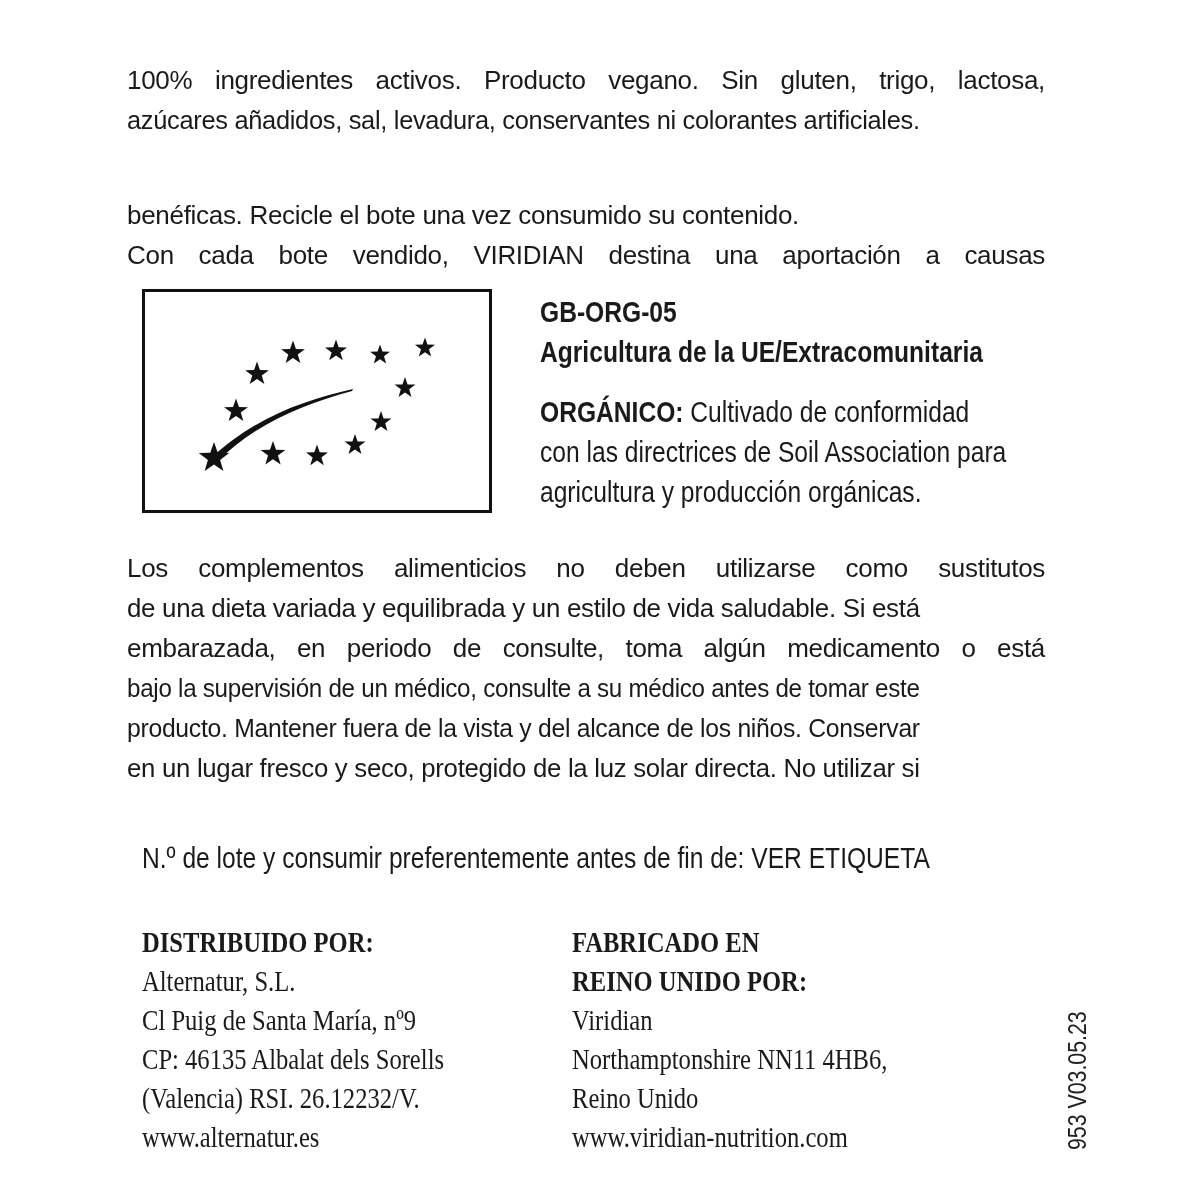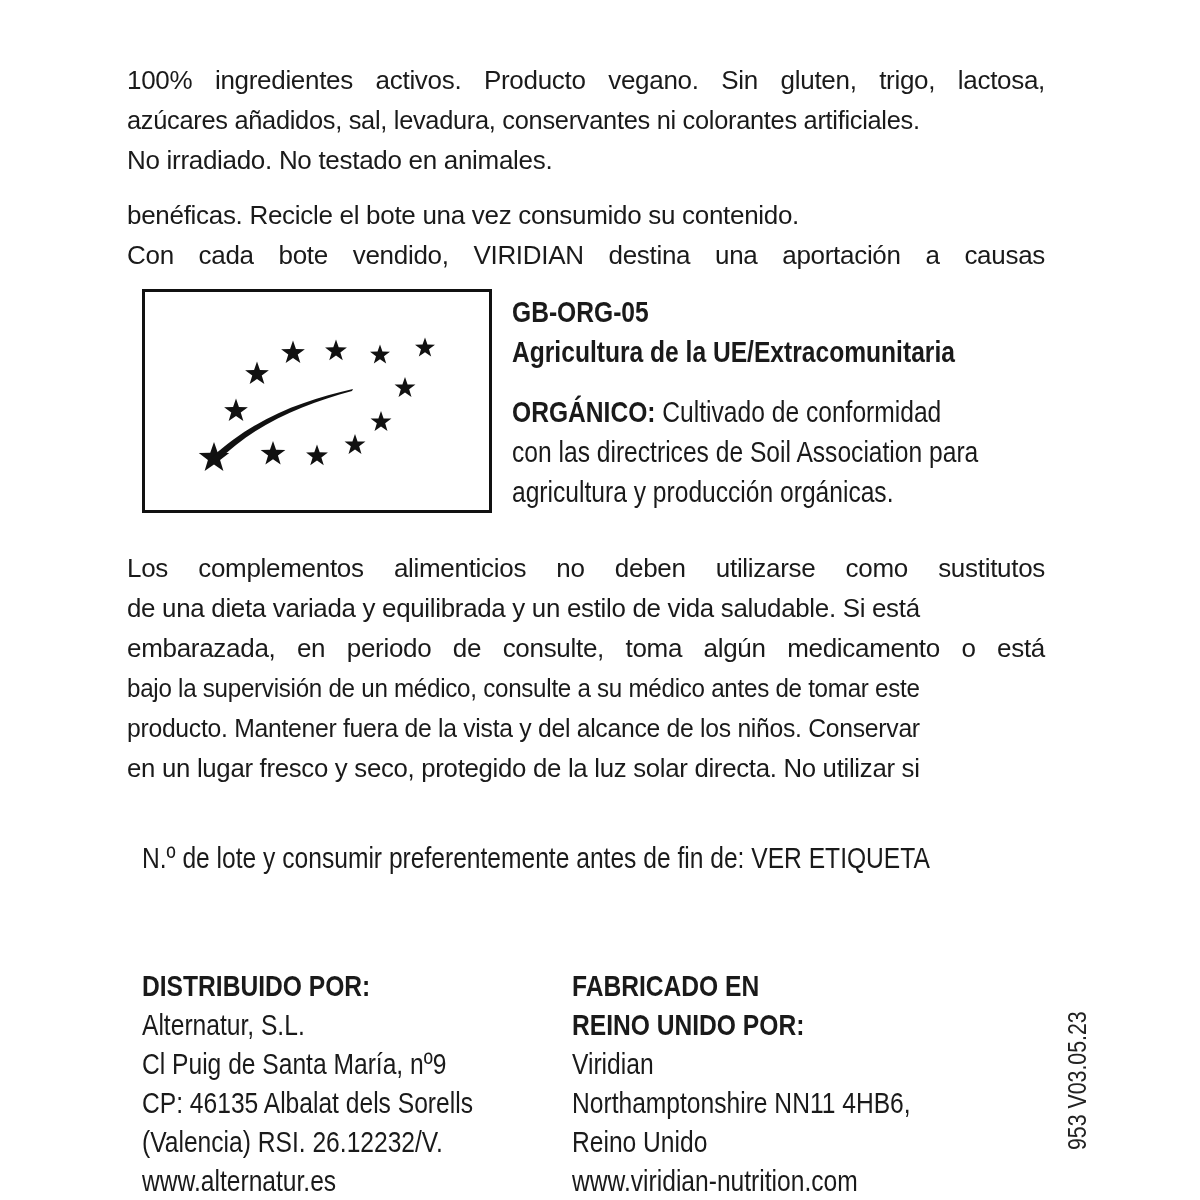--- a/index.html
+++ b/index.html
@@ -17,45 +17,44 @@
     .para .line { display: block; white-space: nowrap; text-align-last: justify; text-align: justify; }
     .para .line.last { text-align-last: left; }
     #p1 { top: 52px; }
     #p2 { top: 187px; }
     .logo-box {
       position: absolute; left: 142px; top: 289px; width: 350px; height: 224px;
       border: 3px solid #111; box-sizing: border-box;
     }
     .logo-box svg { position: absolute; left: 0; top: 0; }
     .cert {
-      position: absolute; left: 512px; top: 292px; width: 560px;
+      position: absolute; left: 540px; top: 292px; width: 560px;
       font-size: 30px; line-height: 40px;
     }
     .cert .bold { font-weight: bold; }
     .cert .row { display: block; white-space: nowrap; }
     #p3 { top: 540px; }
     #lot { position: absolute; left: 142px; top: 838px; font-size: 30px; line-height: 40px; white-space: nowrap; }
-    .col { position: absolute; top: 966px; font-size: 30px; line-height: 39px; }
+    .col { position: absolute; top: 922px; font-size: 30px; line-height: 39px; font-family: Liberation Serif, serif; }
     .col .row { display: block; white-space: nowrap; }
     .col .head { font-weight: bold; }
     #dist { left: 142px; }
     #fab { left: 572px; }
     #version {
       position: absolute; left: 1062px; top: 1150px;
       transform: rotate(-90deg); transform-origin: 0 0;
       font-size: 26px; line-height: 30px; white-space: nowrap; color: #222;
     }
   </style>
 </head>
 <body>
 
 <div class="para" id="p1">
   <span class="line" style="display: block;">100% ingredientes activos. Producto vegano. Sin gluten, trigo, lactosa,</span>
   <span class="line" style="display: block; transform: scaleX(0.976596); transform-origin: 0px 0px; width: 940px; text-align-last: left;">azúcares añadidos, sal, levadura, conservantes ni colorantes artificiales.</span>
-  <span class="line last" style="display: block;">No irradiado. No testado en animales.</span>
 </div>
 
 <div class="para" id="p2">
   <span class="line last" style="display: block;">benéficas. Recicle el bote una vez consumido su contenido.</span>
   <span class="line" style="display: block;">Con cada bote vendido, VIRIDIAN destina una aportación a causas</span>
 </div>
 
 <div class="logo-box">
   <svg width="344" height="218" viewBox="0 0 344 218" xmlns="http://www.w3.org/2000/svg">
     <defs>

